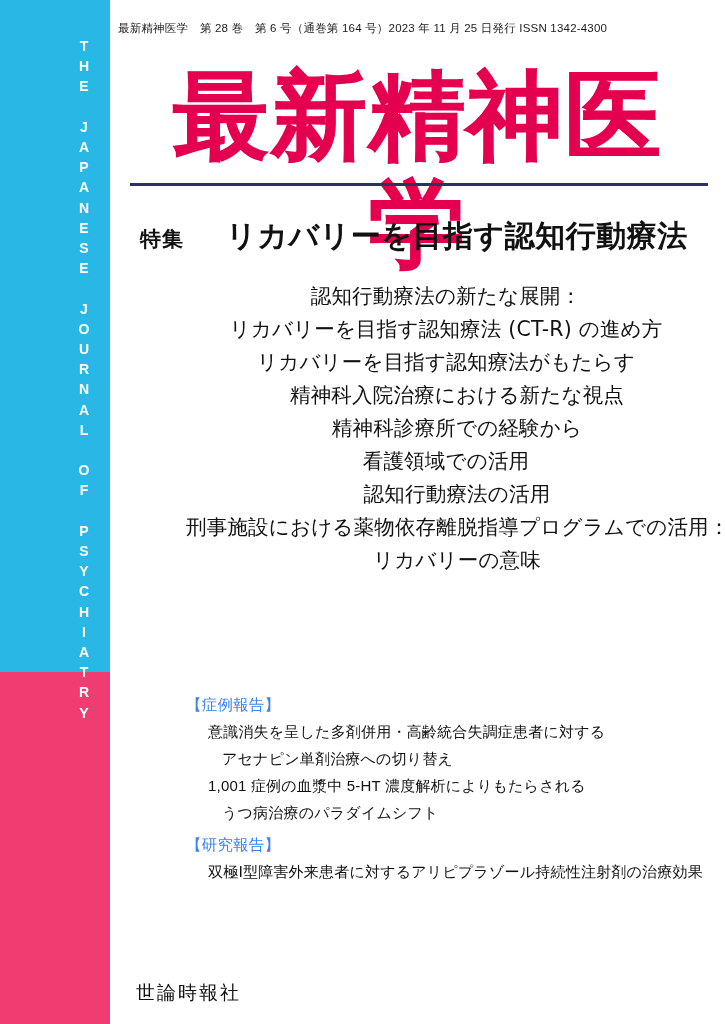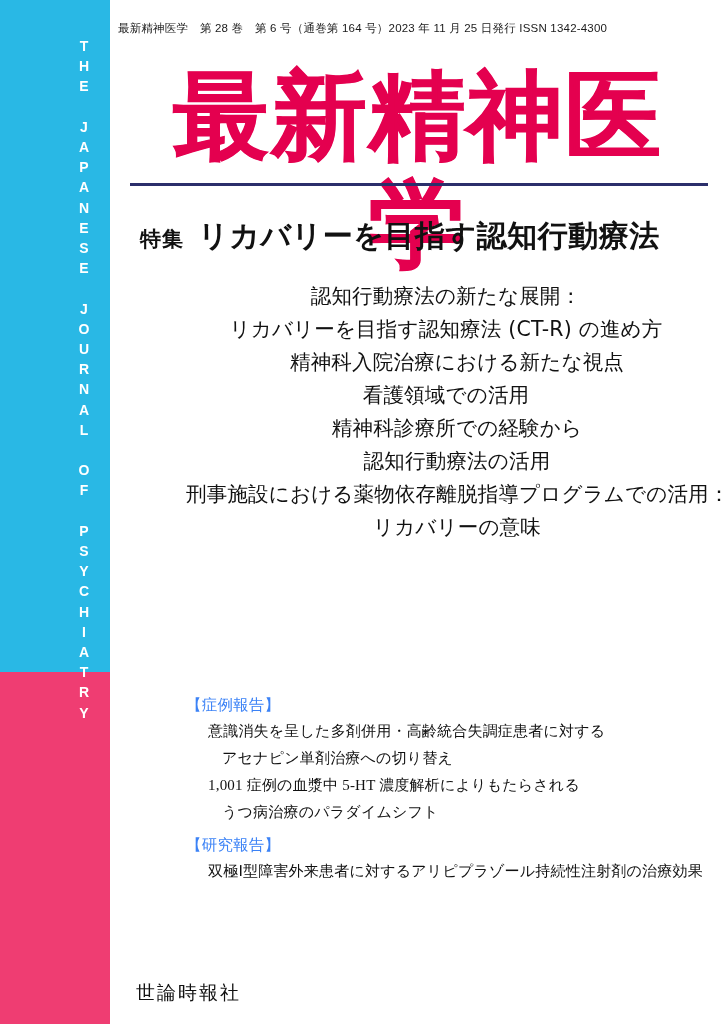--- a/index.html
+++ b/index.html
@@ -96,20 +96,21 @@
     background: #2b2f6b;
   }
   
   .feature-row {
     position: absolute;
     left: 140px;
     top: 216px;
     width: 570px;
     display: flex;
     align-items: baseline;
+    gap: 28px;
   }
   .feature-tag {
     font-size: 21px;
     font-weight: bold;
     color: #111111;
     letter-spacing: 1px;
     margin-right: 14px;
     white-space: nowrap;
     font-family: "DejaVu Sans", sans-serif;
   }
@@ -155,21 +156,21 @@
     white-space: nowrap;
     font-family: "DejaVu Sans", sans-serif;
   }
   .section-item {
     font-size: 15px;
     color: #111111;
     line-height: 27px;
     letter-spacing: 0.2px;
     white-space: nowrap;
     padding-left: 22px;
-    font-family: Liberation Serif, serif;
+    font-family: Liberation Sans, sans-serif;
   }
   .section-item.indent2 {
     padding-left: 36px;
   }
   .spacer-sm { height: 6px; }
   
   .publisher {
     position: absolute;
     left: 136px;
     top: 980px;
@@ -198,23 +199,24 @@
   <div class="rule"></div>
 
   <div class="feature-row">
     <span class="feature-tag">特集</span>
     <span class="feature-title">リカバリーを目指す認知行動療法</span>
   </div>
 
   <div class="toc">
     <div class="toc-line">認知行動療法の新たな展開：</div>
     <div class="toc-line">リカバリーを目指す認知療法 (CT-R) の進め方</div>
+    <div class="toc-line">リカバリーを目指す認知療法がもたらす</div>
     <div class="toc-line indent">精神科入院治療における新たな視点</div>
+    <div class="toc-line indent">精神科診療所での経験から</div>
     <div class="toc-line">看護領域での活用</div>
-    <div class="toc-line indent">精神科診療所での経験から</div>
     <div class="toc-line indent">認知行動療法の活用</div>
     <div class="toc-line">刑事施設における薬物依存離脱指導プログラムでの活用：</div>
     <div class="toc-line indent">リカバリーの意味</div>
   </div>
 
   <div class="lower">
     <div class="section-head">【症例報告】</div>
     <div class="section-item">意識消失を呈した多剤併用・高齢統合失調症患者に対する</div>
     <div class="section-item indent2">アセナピン単剤治療への切り替え</div>
     <div class="section-item">1,001 症例の血漿中 5-HT 濃度解析によりもたらされる</div>

